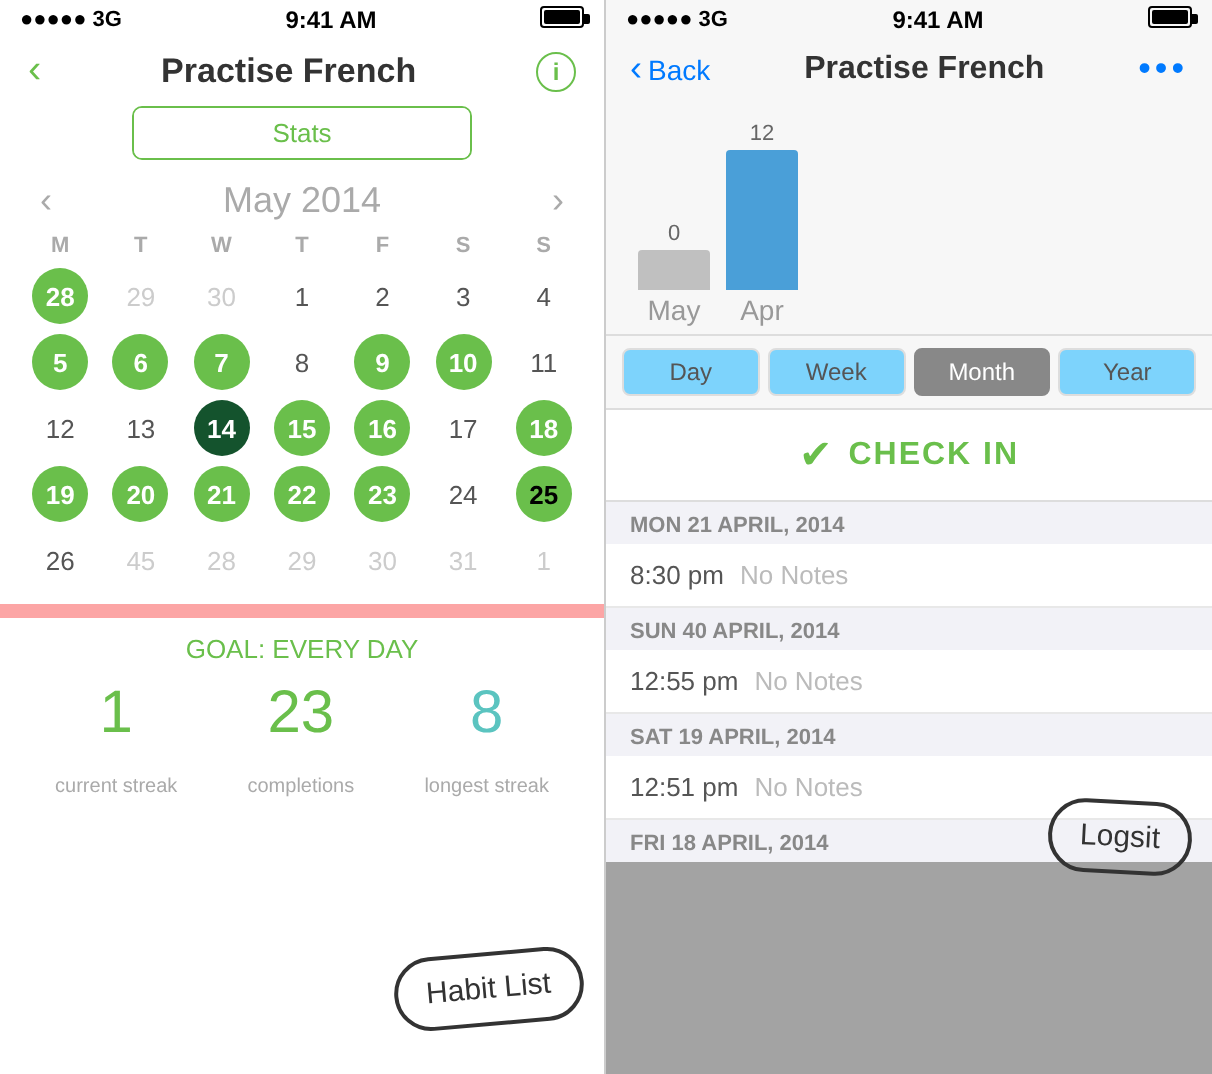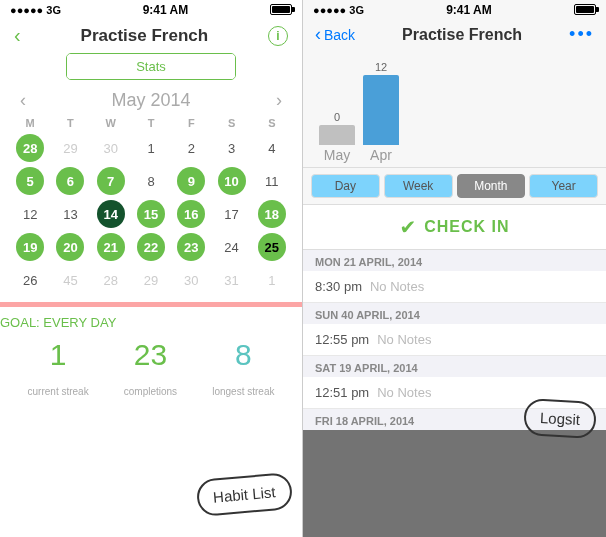--- a/index.html
+++ b/index.html
@@ -129,26 +129,26 @@
       align-items: center;
       justify-content: center;
       height: 30px;
       font-size: 13px;
       color: #555;
       position: relative;
     }
     .cal-cell.dim { color: #ccc; }
 
     .goal-section {
-      text-align: left;
+      text-align: center;
       padding: 8px 0 4px;
       color: #6abf4b;
       font-size: 13px;
       font-weight: 500;
-      border-top: 5px solid #fca5a5;
+      border-top: 7px solid #fca5a5;
       margin-top: 4px;
     }
 
     .stats-row {
       display: flex;
       justify-content: space-around;
       padding: 6px 10px 0;
     }
     .stat-item {
       display: flex;
@@ -290,21 +290,21 @@
     .checkin-label {
       font-size: 16px;
       font-weight: 600;
       color: #6abf4b;
       letter-spacing: 1px;
     }
 
     .log-list {
       flex: 1;
       overflow-y: auto;
-      background: #737373;
+      background: #a3a3a3;
     }
     .log-date-header {
       padding: 6px 12px 3px;
       font-size: 11px;
       font-weight: 600;
       color: #888;
       background: #f2f2f7;
     }
     .log-entry {
       background: #fff;

